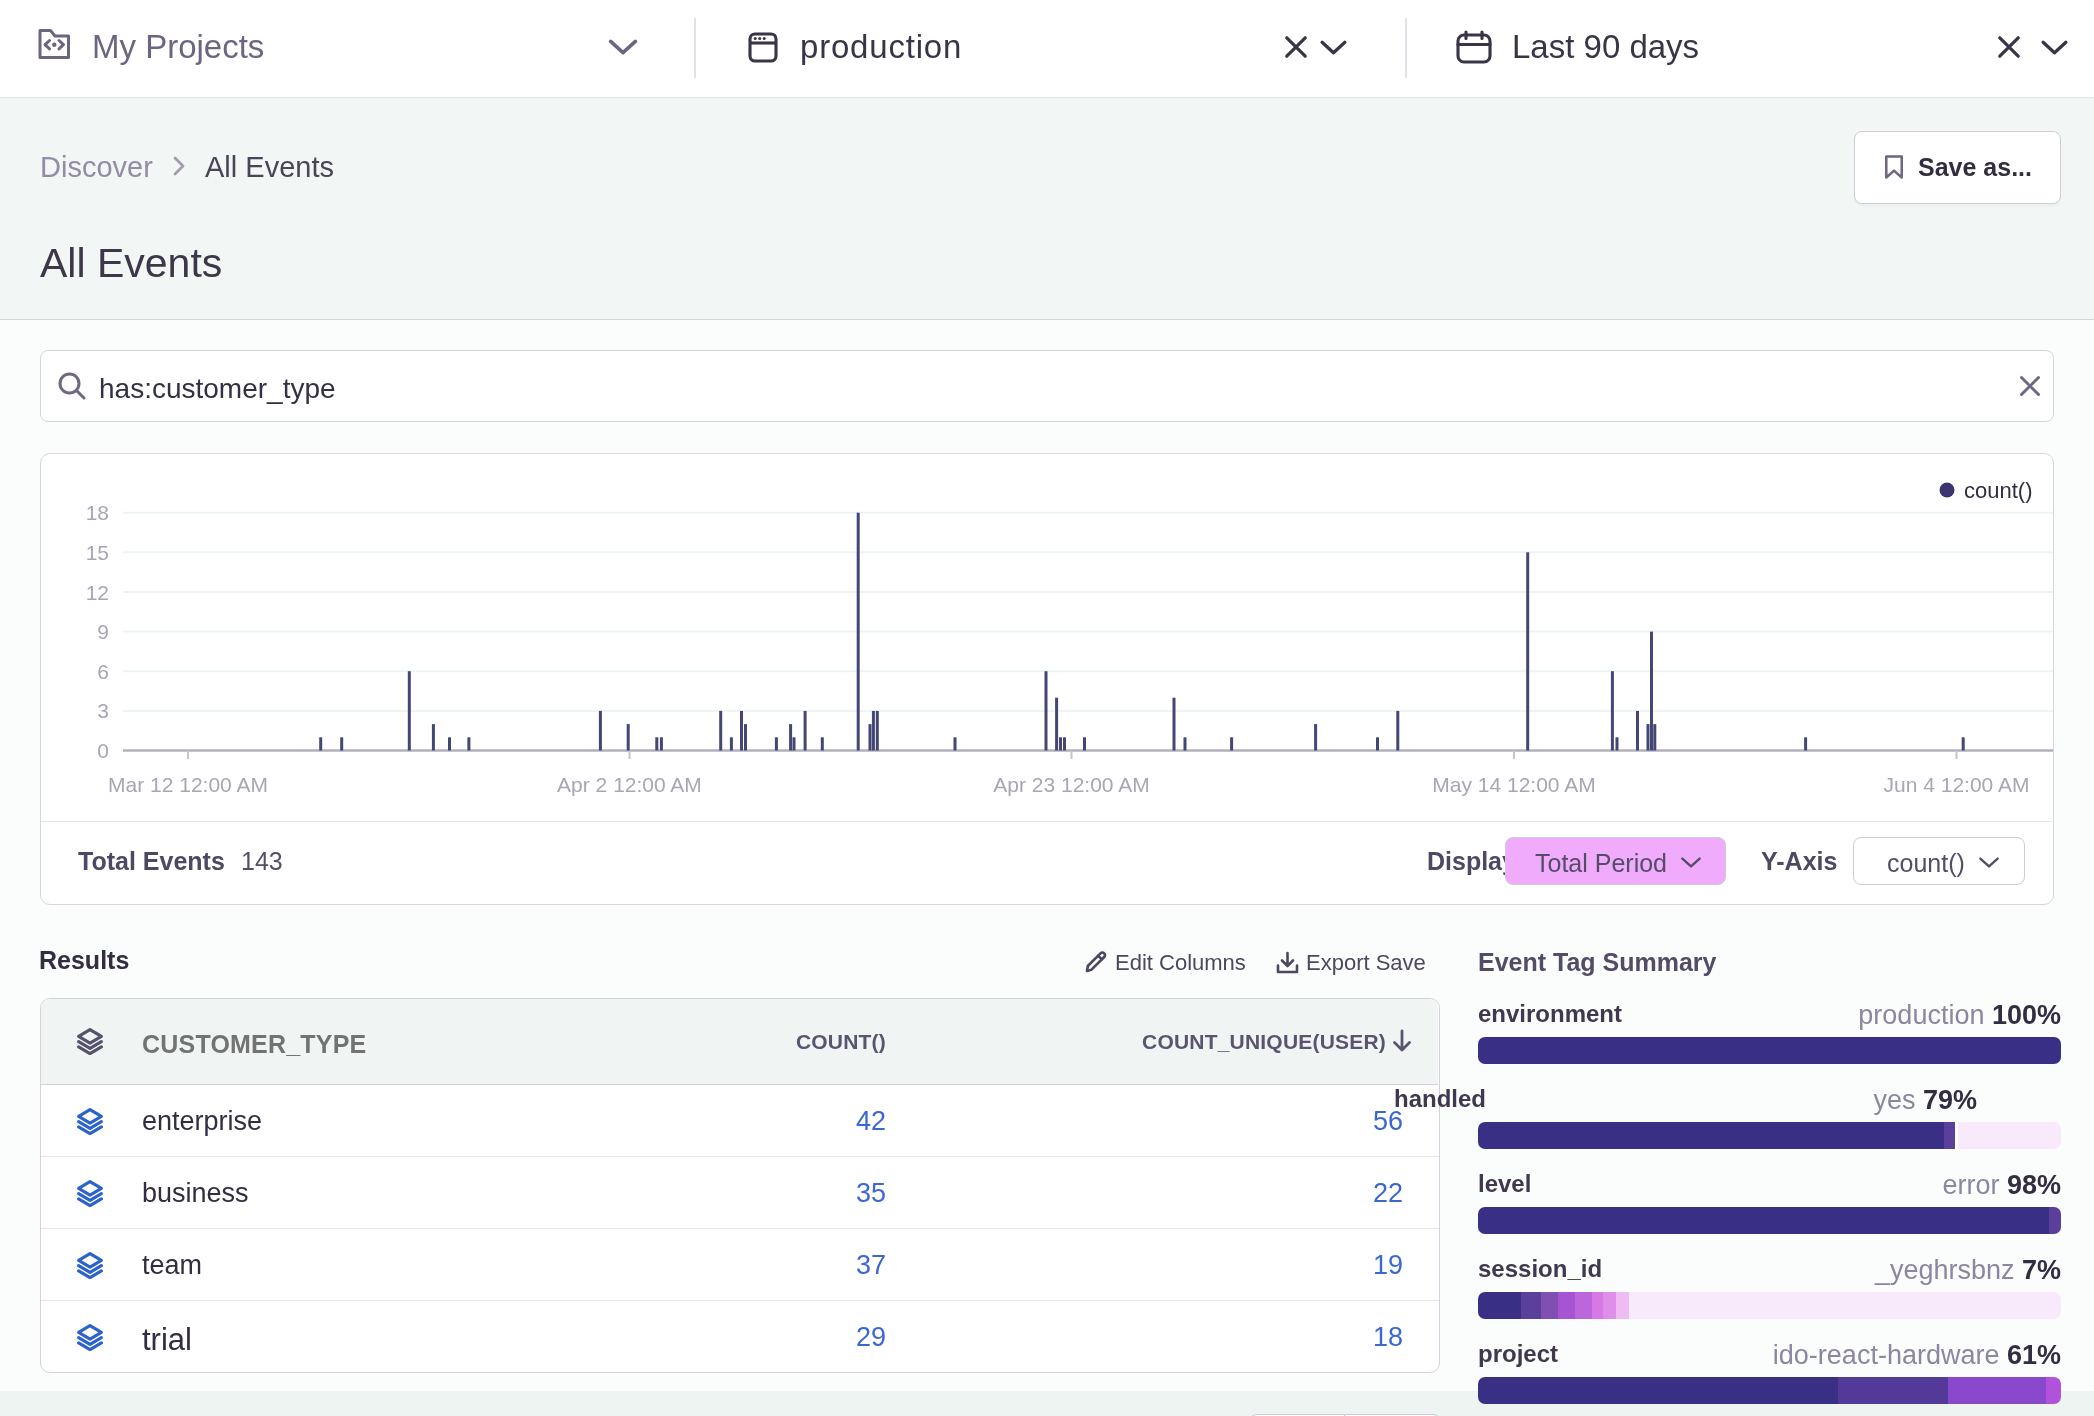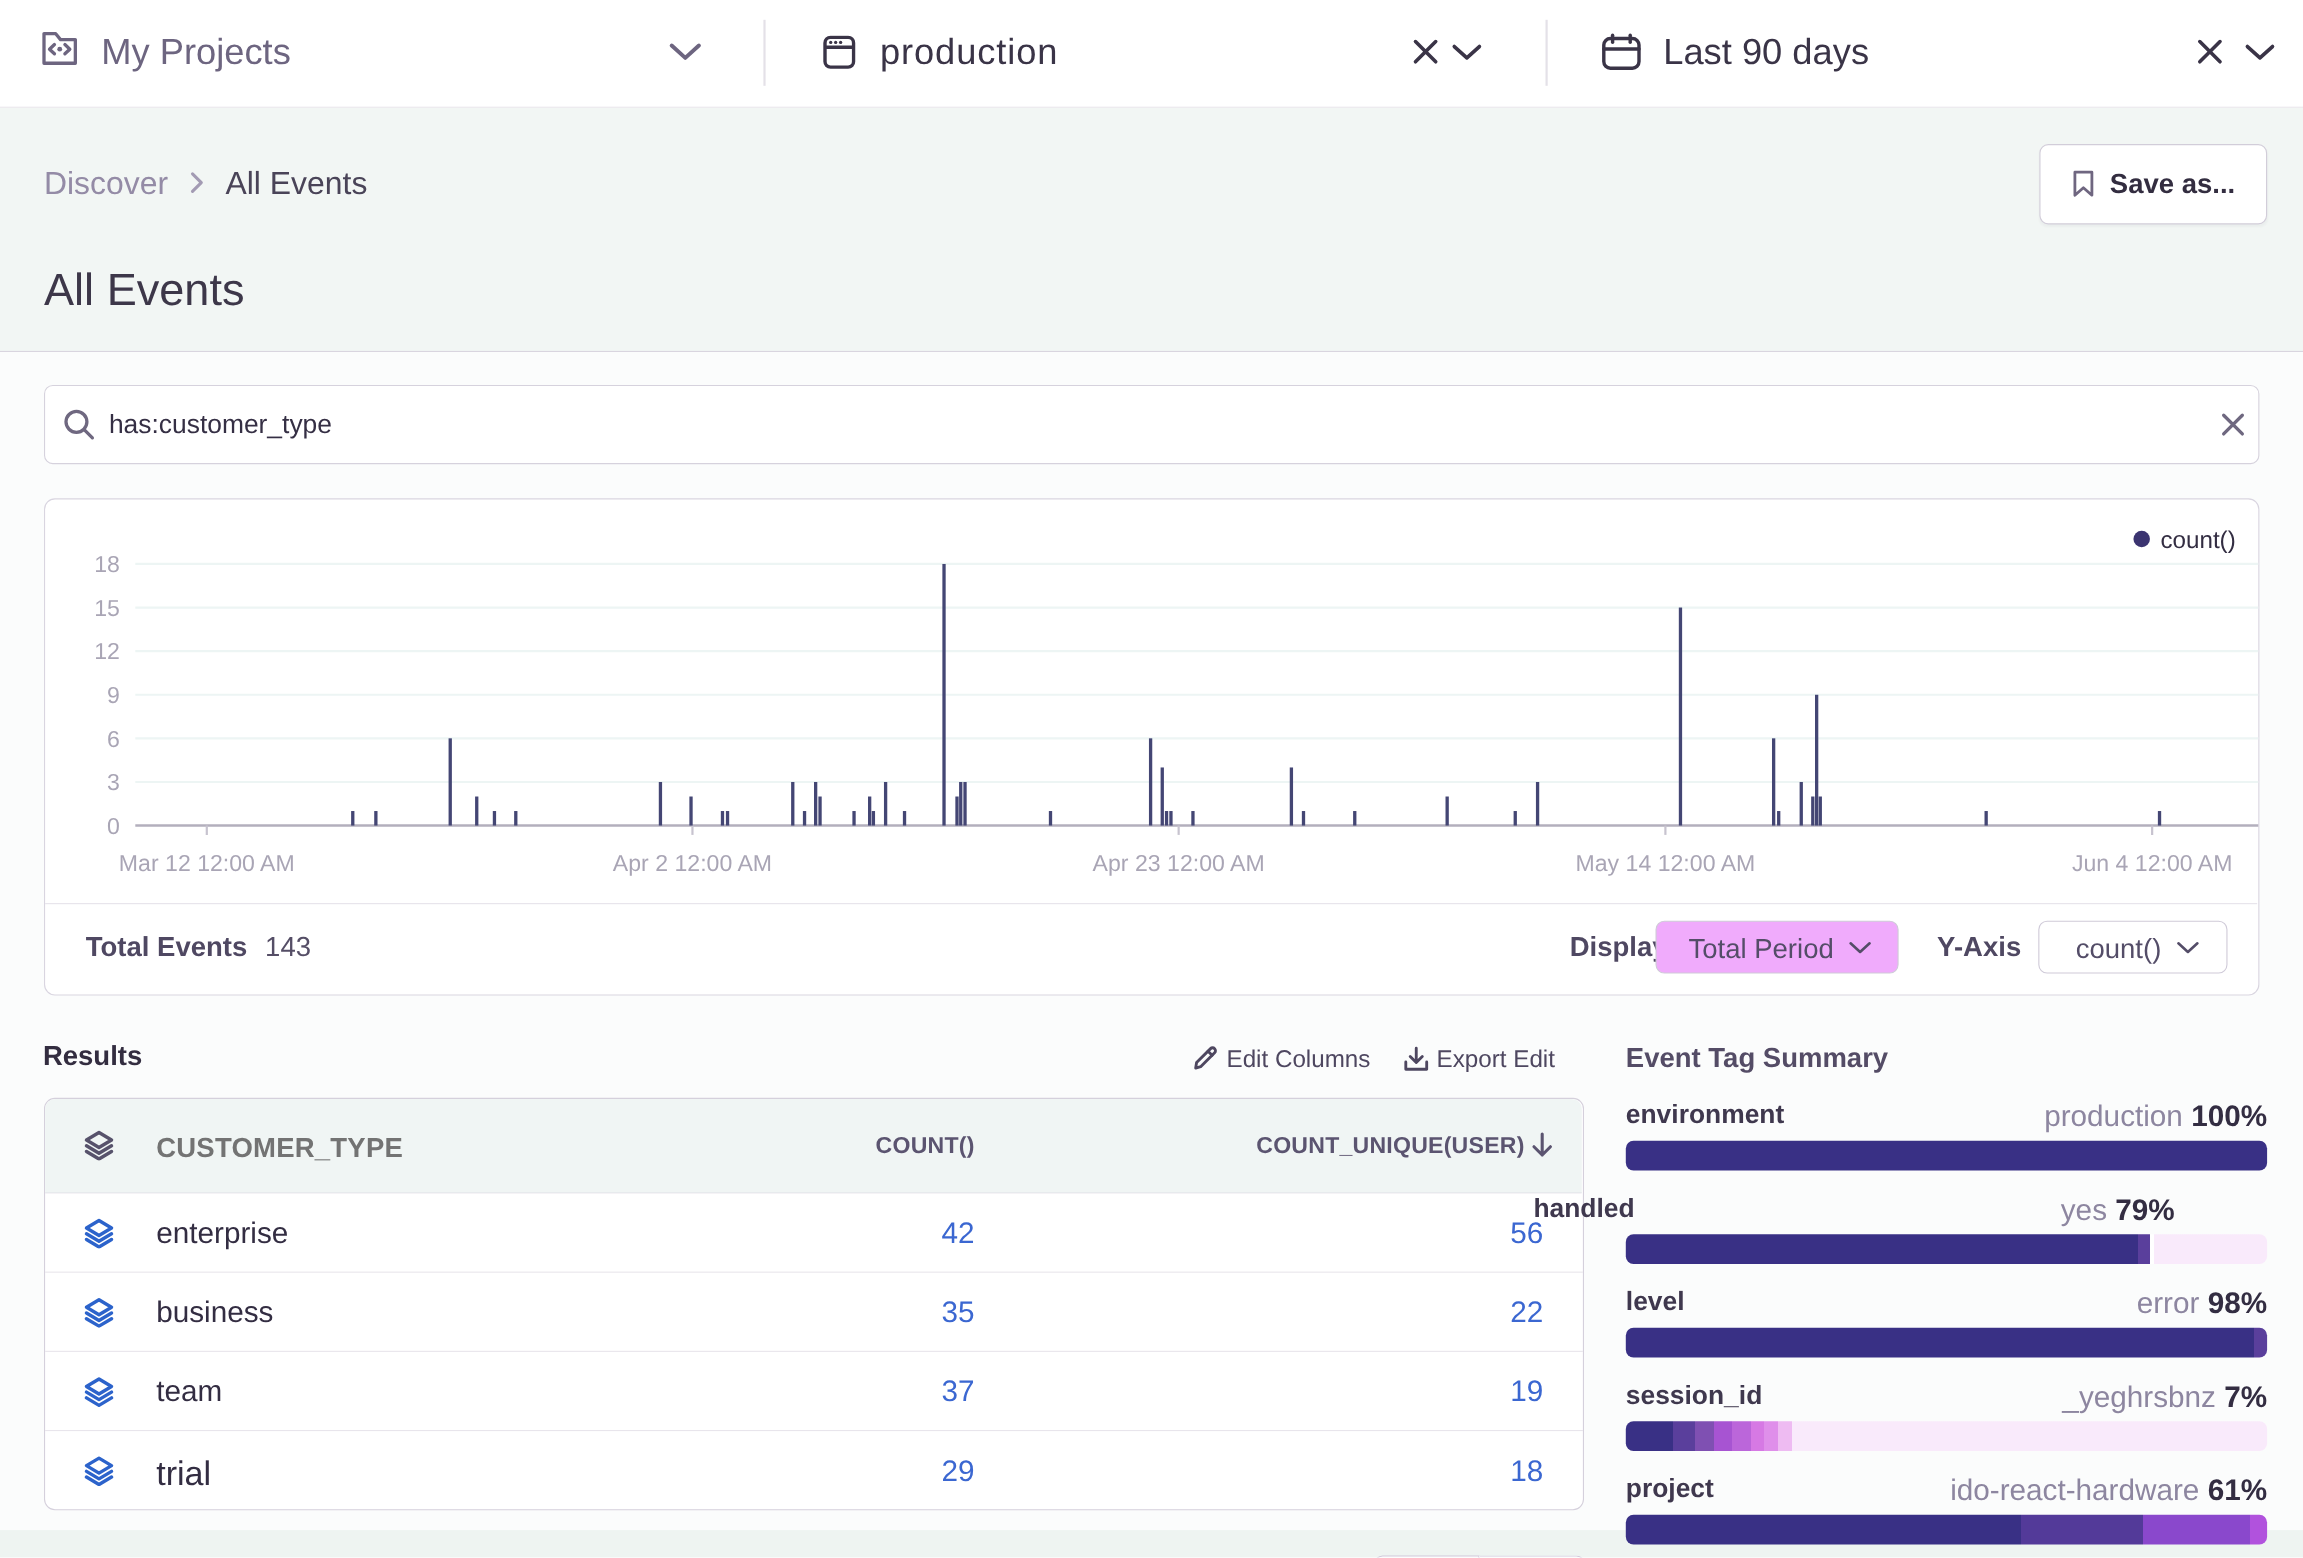--- a/index.html
+++ b/index.html
@@ -64,21 +64,21 @@
       <span class="abs" style="left:63px;top:21px;font-size:25px;font-weight:bold;color:#332d40;">Save as...</span>
     </div>
     <span class="abs" style="left:40px;top:142px;font-size:41px;color:#3d3749;">All Events</span>
   </div>
 
   <div class="abs" style="left:40px;top:350px;width:2014px;height:72px;background:#fff;border:1.5px solid #d6d2dd;border-radius:8px;">
     <span class="abs" style="left:16px;top:20px;"><svg width="30" height="30" viewBox="0 0 30 30" fill="none" stroke="#6f6880" stroke-width="3" stroke-linecap="round">
           <circle cx="12.5" cy="12.5" r="9.5"></circle>
           <line x1="19.5" y1="19.5" x2="27" y2="27"></line>
         </svg></span>
-    <span class="abs" style="left:58px;top:22px;font-size:24px;color:#352f44;">has:customer_type</span>
+    <span class="abs" style="left:58px;top:22px;font-size:28px;color:#352f44;">has:customer_type</span>
     <span class="abs" style="left:1977px;top:23px;"><svg width="24" height="24" viewBox="0 0 24 24" fill="none" stroke="#6f6880" stroke-width="3.0" stroke-linecap="round">
           <path d="M3.5 3.5 L20.5 20.5 M20.5 3.5 L3.5 20.5"></path>
         </svg></span>
   </div>
 
   <div class="abs" style="left:40px;top:453px;width:2014px;height:452px;background:#fff;border:1.5px solid #d9d5e0;border-radius:10px;">
     <div class="abs" style="left:0;top:0;"><svg width="2014" height="367" viewBox="0 0 2014 367" font-family="'Liberation Sans',sans-serif">
           <line x1="82" y1="256.9" x2="2012" y2="256.9" stroke="#edf5f4" stroke-width="2"></line>
           <line x1="82" y1="217.2" x2="2012" y2="217.2" stroke="#edf5f4" stroke-width="2"></line>
           <line x1="82" y1="177.6" x2="2012" y2="177.6" stroke="#edf5f4" stroke-width="2"></line>
@@ -173,21 +173,21 @@
   <span class="abs" style="left:39px;top:946px;font-size:25px;font-weight:bold;color:#332d40;">Results</span>
   <span class="abs" style="left:1085px;top:951px;"><svg width="22" height="22" viewBox="0 0 22 22" fill="none" stroke="#4e4760" stroke-width="2.6" stroke-linejoin="round" stroke-linecap="round">
         <path d="M2 20 L2.8 15 L15.5 2.3 a2.6 2.6 0 0 1 3.7 0 l0 0 a2.6 2.6 0 0 1 0 3.7 L6.5 18.7 L2 20 Z"></path>
         <path d="M13.2 4.6 l3.7 3.7"></path>
       </svg></span>
   <span class="abs" style="left:1115px;top:950px;font-size:22px;color:#4e4760;">Edit Columns</span>
   <span class="abs" style="left:1276px;top:951px;"><svg width="23" height="23" viewBox="0 0 23 23" fill="none" stroke="#4e4760" stroke-width="2.6" stroke-linejoin="round" stroke-linecap="round">
         <path d="M11.5 2 V14 M6 9.5 l5.5 5.5 5.5 -5.5"></path>
         <path d="M2 14.5 V21 h19 v-6.5"></path>
       </svg></span>
-  <span class="abs" style="left:1306px;top:950px;font-size:22px;color:#4e4760;">Export Edit</span>
+  <span class="abs" style="left:1306px;top:950px;font-size:22px;color:#4e4760;">Export Save</span>
 
   <div class="abs" style="left:40px;top:998px;width:1400px;height:375px;background:#fff;border:1.5px solid #d5d0dc;border-radius:10px;">
     <div class="abs" style="left:0;top:0;width:1397px;height:85.5px;background:#f0f5f4;border-bottom:1.5px solid #d5d0dc;border-radius:9px 9px 0 0;">
       <span class="abs" style="left:35px;top:28px;"><svg width="28" height="28" viewBox="0 0 28 28" fill="none" stroke="#57526b" stroke-width="3.1" stroke-linejoin="round" stroke-linecap="round">
             <path d="M14 2.6 L25.4 9.4 L14 16.2 L2.6 9.4 Z"></path>
             <path d="M2.6 14.6 L14 21.4 L25.4 14.6"></path>
             <path d="M2.6 19.8 L14 26.6 L25.4 19.8"></path>
           </svg></span>
       <span class="abs" style="left:101px;top:31px;font-size:25px;font-weight:bold;letter-spacing:0.2px;color:#737373;">CUSTOMER_TYPE</span>
       <span class="abs" style="left:0;width:845px;top:31px;font-size:21px;font-weight:bold;letter-spacing:0.2px;color:#5b5470;text-align:right;">COUNT()</span>

